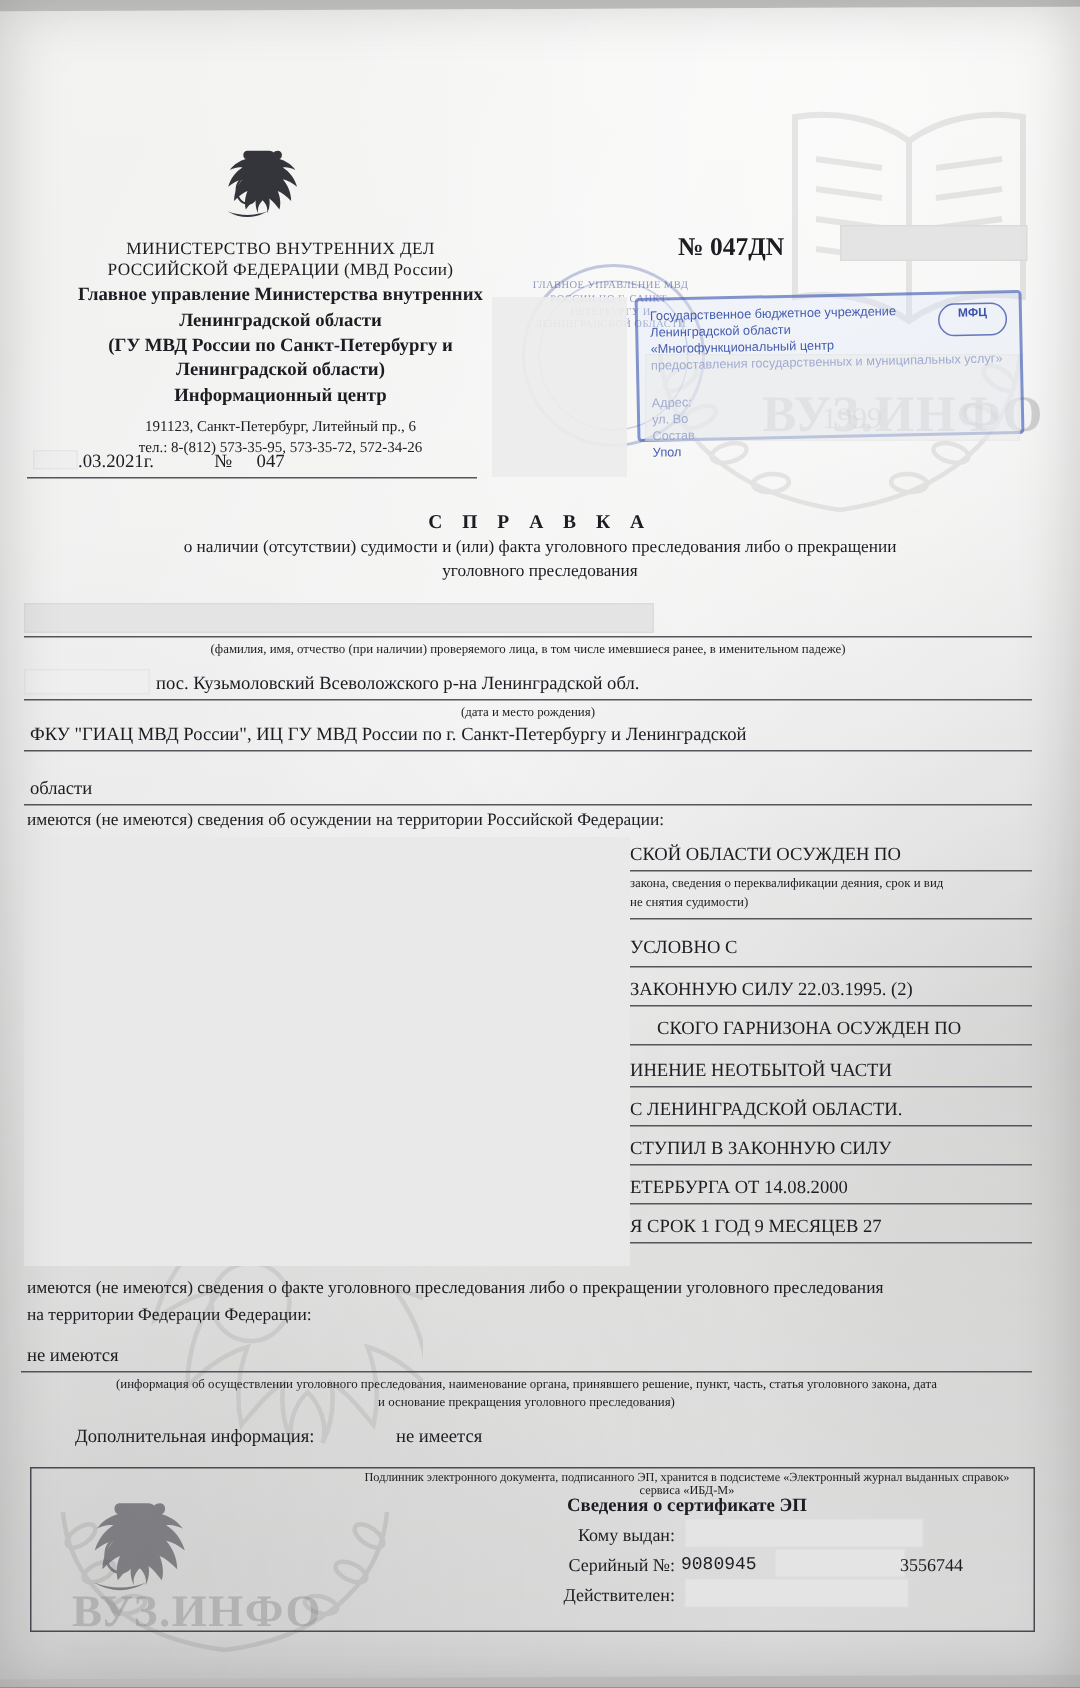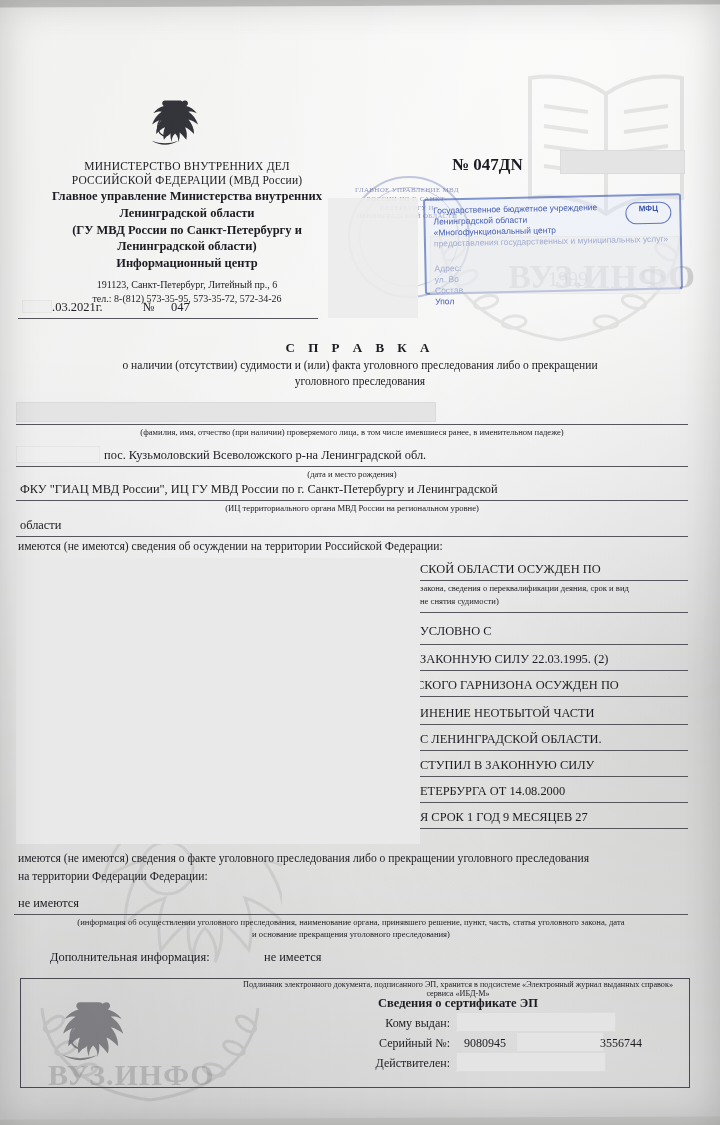--- a/index.html
+++ b/index.html
@@ -432,36 +432,35 @@
     <div class="line" style="left:16px;top:424px;width:672px;"></div>
     <div class="cap t" style="left:16px;top:427px;width:672px;">(фамилия, имя, отчество (при наличии) проверяемого лица, в том числе имевшиеся ранее, в именительном падеже)</div>
 
     <div class="body-line" style="left:104px;top:448px;">пос. Кузьмоловский Всеволожского р-на Ленинградской обл.</div>
     <div class="redact vlight" style="left:16px;top:446px;width:84px;height:17px;"></div>
     <div class="line" style="left:16px;top:466px;width:672px;"></div>
     <div class="cap t" style="left:16px;top:469px;width:672px;">(дата и место рождения)</div>
 
     <div class="body-line" style="left:20px;top:482px;">ФКУ "ГИАЦ МВД России", ИЦ ГУ МВД России по г. Санкт-Петербургу и Ленинградской</div>
     <div class="line" style="left:16px;top:500px;width:672px;"></div>
-    <div class="cap t" style="left:16px;top:503px;width:672px;">(ИЦ территориального органа МВД России на региональном уровне)</div>
     <div class="body-line" style="left:20px;top:518px;">области</div>
     <div class="line" style="left:16px;top:536px;width:672px;"></div>
 
     <div class="body-line body-small" style="left:18px;top:540px;">имеются (не имеются) сведения об осуждении на территории Российской Федерации:</div>
 
     <div class="body-line" style="left:420px;top:562px;">СКОЙ ОБЛАСТИ ОСУЖДЕН ПО</div>
     <div class="line" style="left:420px;top:580px;width:268px;"></div>
     <div class="cap t" style="left:420px;top:583px;width:268px;text-align:left;">закона, сведения о переквалификации деяния, срок и вид</div>
     <div class="cap t" style="left:420px;top:596px;width:268px;text-align:left;">не снятия судимости)</div>
     <div class="line" style="left:420px;top:612px;width:268px;"></div>
     <div class="body-line" style="left:420px;top:624px;">УСЛОВНО С</div>
     <div class="line" style="left:420px;top:644px;width:268px;"></div>
     <div class="body-line" style="left:420px;top:652px;">ЗАКОННУЮ СИЛУ 22.03.1995. (2)</div>
     <div class="line" style="left:420px;top:670px;width:268px;"></div>
-    <div class="body-line" style="left:416px;top:678px;">СКОГО ГАРНИЗОНА ОСУЖДЕН ПО</div>
+    <div class="body-line" style="left:438px;top:678px;">СКОГО ГАРНИЗОНА ОСУЖДЕН ПО</div>
     <div class="line" style="left:420px;top:696px;width:268px;"></div>
     <div class="body-line" style="left:420px;top:706px;">ИНЕНИЕ НЕОТБЫТОЙ ЧАСТИ</div>
     <div class="line" style="left:420px;top:724px;width:268px;"></div>
     <div class="body-line" style="left:420px;top:732px;">С ЛЕНИНГРАДСКОЙ ОБЛАСТИ.</div>
     <div class="line" style="left:420px;top:750px;width:268px;"></div>
     <div class="body-line" style="left:420px;top:758px;">СТУПИЛ В ЗАКОННУЮ СИЛУ</div>
     <div class="line" style="left:420px;top:776px;width:268px;"></div>
     <div class="body-line" style="left:420px;top:784px;">ЕТЕРБУРГА ОТ 14.08.2000</div>
     <div class="line" style="left:420px;top:802px;width:268px;"></div>
     <div class="body-line" style="left:420px;top:810px;">Я СРОК 1 ГОД 9 МЕСЯЦЕВ 27</div>
@@ -487,21 +486,21 @@
         <path d="M36 80 q24 14 48 0 q-24 9 -48 0z"></path>
       </g>
     </svg>
     <div class="cert-note">Подлинник электронного документа, подписанного ЭП, хранится в подсистеме «Электронный журнал выданных справок» сервиса «ИБД-М»</div>
     <div class="cert-title">Сведения о сертификате ЭП</div>
 
     <div class="cert-row" style="left:240px;top:1016px;width:210px;font-family:Liberation Serif, serif;">Кому выдан:</div>
     <div class="redact" style="left:456px;top:1012px;width:160px;height:20px;"></div>
 
     <div class="cert-row" style="left:240px;top:1036px;width:210px;">Серийный №:</div>
-    <div class="cert-row" style="left:454px;top:1036px;width:62px;text-align:center;">9080945</div>
+    <div class="cert-row" style="left:454px;top:1036px;width:62px;text-align:left;font-family:Liberation Mono, monospace;">9080945</div>
     <div class="redact" style="left:516px;top:1032px;width:88px;height:20px;"></div>
     <div class="cert-row" style="left:600px;top:1036px;width:62px;text-align:left;">3556744</div>
 
     <div class="cert-row" style="left:240px;top:1056px;width:210px;">Действителен:</div>
     <div class="redact" style="left:456px;top:1052px;width:150px;height:20px;"></div>
 
   </div>
 
   <div class="edge-shadow"></div>
 </div>

